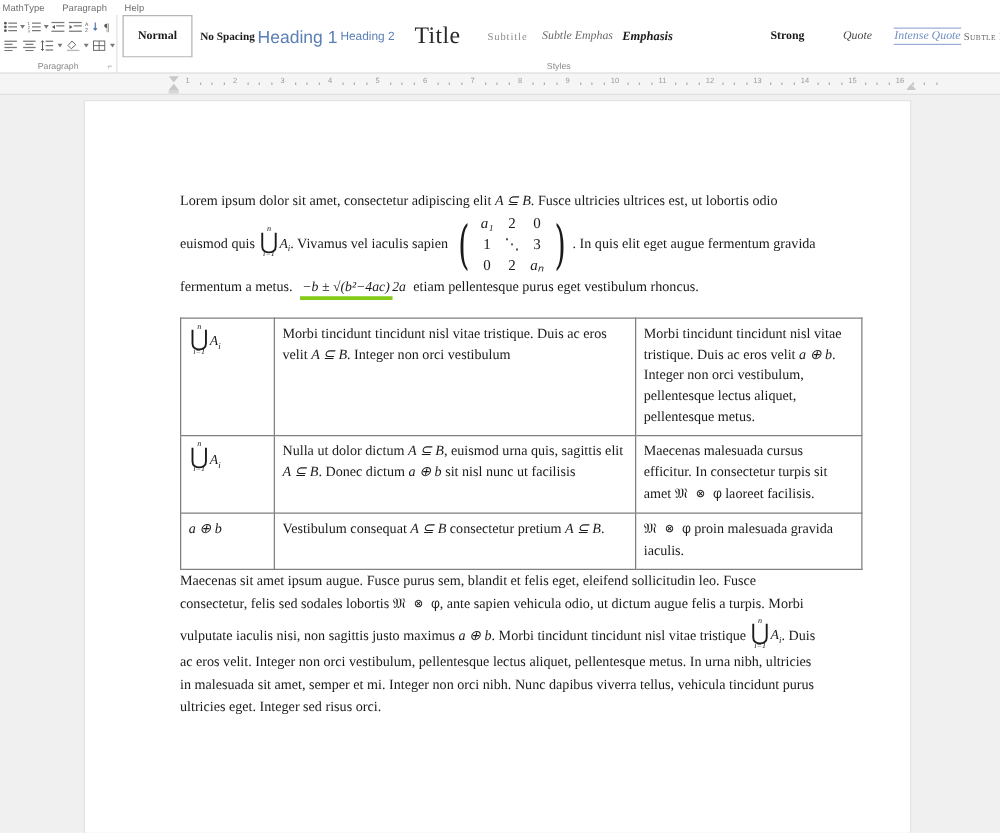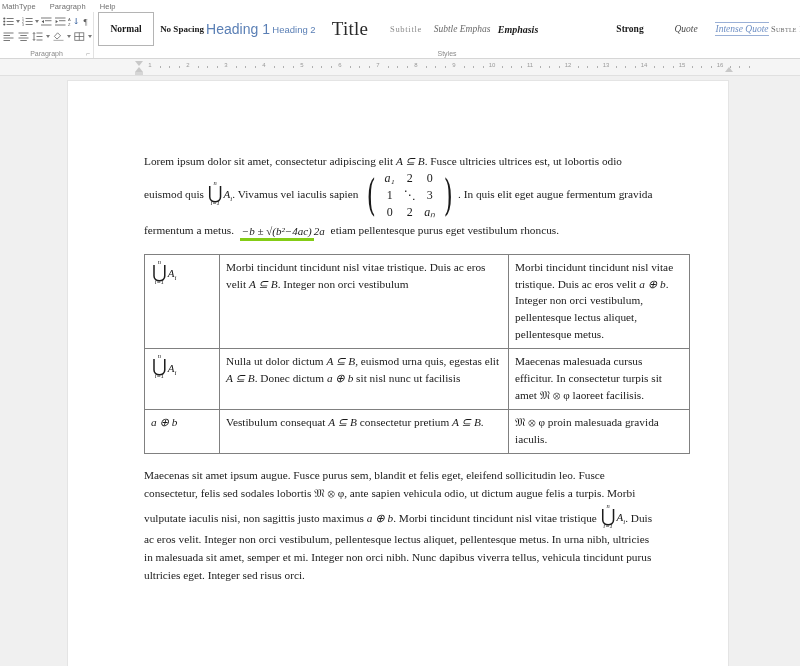--- a/index.html
+++ b/index.html
@@ -231,29 +231,29 @@
     left: 76px;
     top: 71px;
     width: 510px;
     font-family: "Liberation Serif", serif;
     font-size: 11.3px;
     color: #1a1a1a;
     line-height: 1.62;
     text-align: left;
   }
   .para { margin: 0 0 0 0; }
-  .para-spaced { margin-top: 12px; }
+  .para-spaced { }
 
   
   .m {
     font-family: Liberation Serif, serif;
     font-style: italic;
     white-space: nowrap;
   }
-  .frak { font-style: normal; font-family: Liberation Serif, serif; text-align: center; }
+  .frak { font-style: normal; font-family: Liberation Mono, monospace; text-align: center; }
 
   
   .bigop {
     display: inline-block;
     vertical-align: -0.55em;
     text-align: center;
     line-height: 1;
     margin: 0 1px;
     font-style: normal;
   }
@@ -595,21 +595,21 @@
           </td>
           <td class="c3">
             <span>Morbi tincidunt tincidunt nisl vitae tristique. Duis ac eros velit </span><span class="m">a ⊕ b</span><span>. Integer non orci vestibulum, pellentesque lectus aliquet, pellentesque metus.</span>
           </td>
         </tr>
         <tr>
           <td class="c1">
             <span class="bigop"><span class="sup">n</span><span class="glyph">⋃</span><span class="sub">i=1</span></span><span class="opterm"><span>A</span><sub>i</sub></span>
           </td>
           <td class="c2">
-            <span>Nulla ut dolor dictum </span><span class="m">A ⊆ B</span><span>, euismod urna quis, egestas elit </span><span class="m">A ⊆ B</span><span>. Donec dictum </span><span class="m">a ⊕ b</span><span> sit nisl nunc ut facilisis</span>
+            <span>Nulla ut dolor dictum </span><span class="m">A ⊆ B</span><span>, euismod urna quis, sagittis elit </span><span class="m">A ⊆ B</span><span>. Donec dictum </span><span class="m">a ⊕ b</span><span> sit nisl nunc ut facilisis</span>
           </td>
           <td class="c3">
             <span>Maecenas malesuada cursus efficitur. In consectetur turpis sit amet </span><span class="frak">𝔐 ⊗ φ</span><span> laoreet facilisis.</span>
           </td>
         </tr>
         <tr>
           <td class="c1">
             <span class="m">a ⊕ b</span>
           </td>
           <td class="c2">

